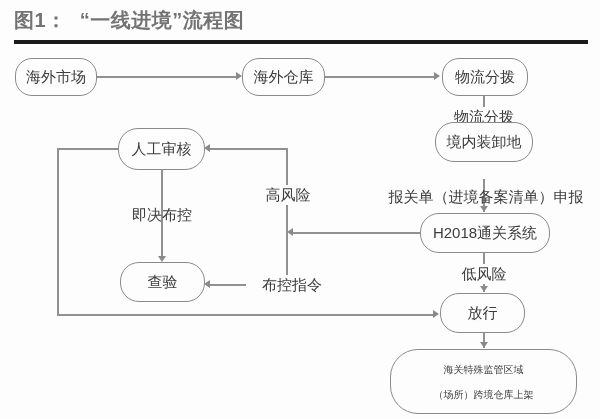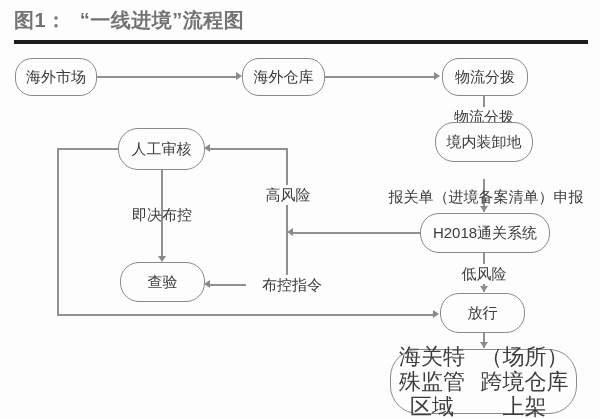--- a/index.html
+++ b/index.html
@@ -28,21 +28,21 @@
     border:1.5px solid #8a8a8a;
     border-radius:17px;
     background:#fdfdfd;
     color:#3c3c3c;
     font-size:15px;
     display:flex;align-items:center;justify-content:center;
     text-align:center;
     box-sizing:border-box;
     line-height:1.2;
   }
-  .node.big{border-radius:28px;font-size:22px;line-height:25px;}
+  .node.big{border-radius:28px;font-size:10px;line-height:25px;flex-direction:column;}
   .hl{position:absolute;height:1.5px;background:#919191;}
   .vl{position:absolute;width:1.5px;background:#919191;}
   .ar{position:absolute;width:0;height:0;}
   .ar-r{border-top:4px solid transparent;border-bottom:4px solid transparent;border-left:6px solid #8a8a8a;}
   .ar-l{border-top:4px solid transparent;border-bottom:4px solid transparent;border-right:6px solid #8a8a8a;}
   .ar-d{border-left:4px solid transparent;border-right:4px solid transparent;border-top:6px solid #8a8a8a;}
   .elabel{
     position:absolute;
     font-size:15px;color:#3c3c3c;
     text-align:center;line-height:20px;

